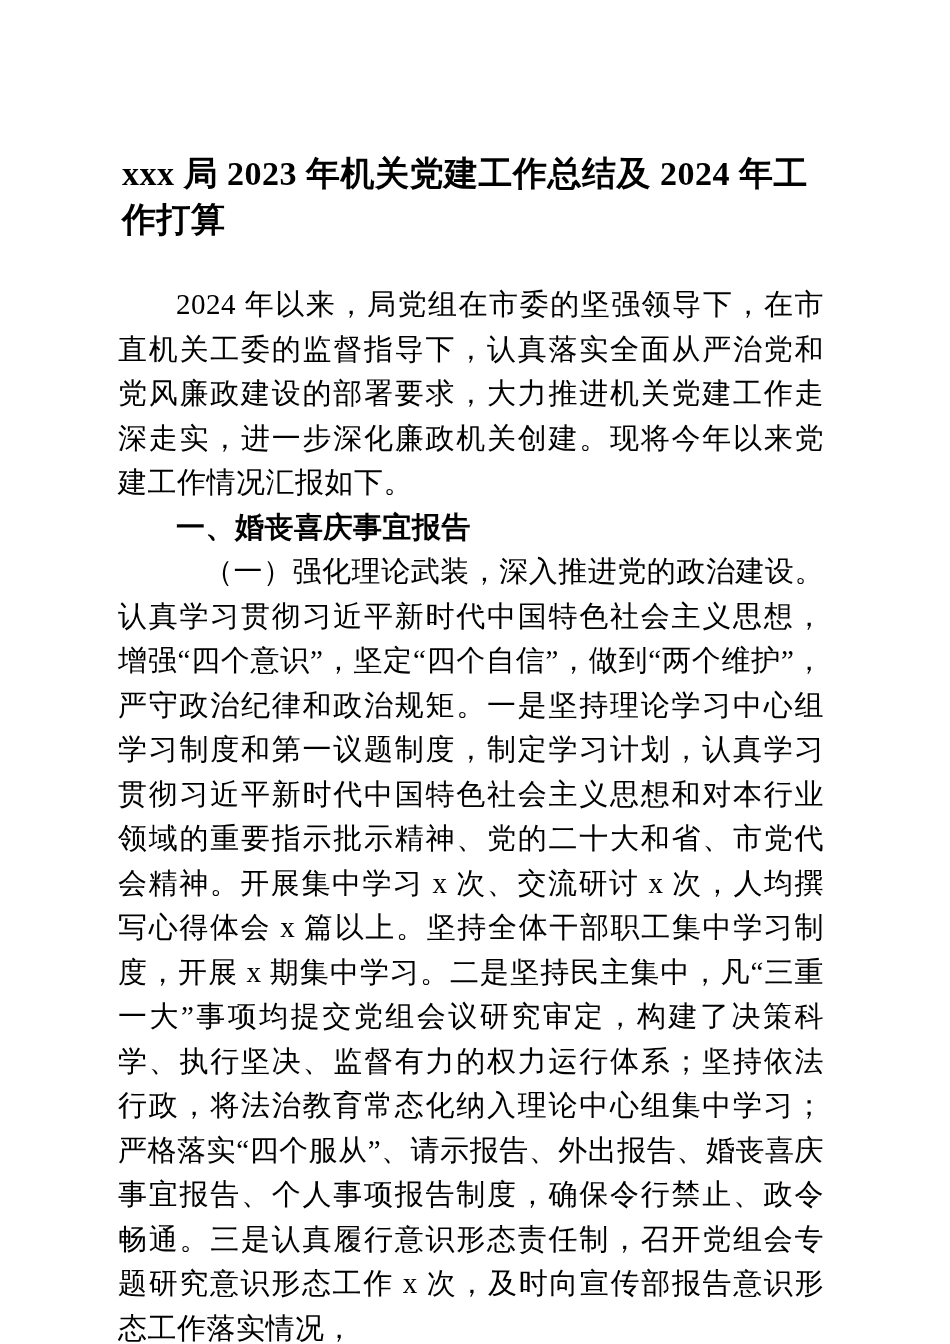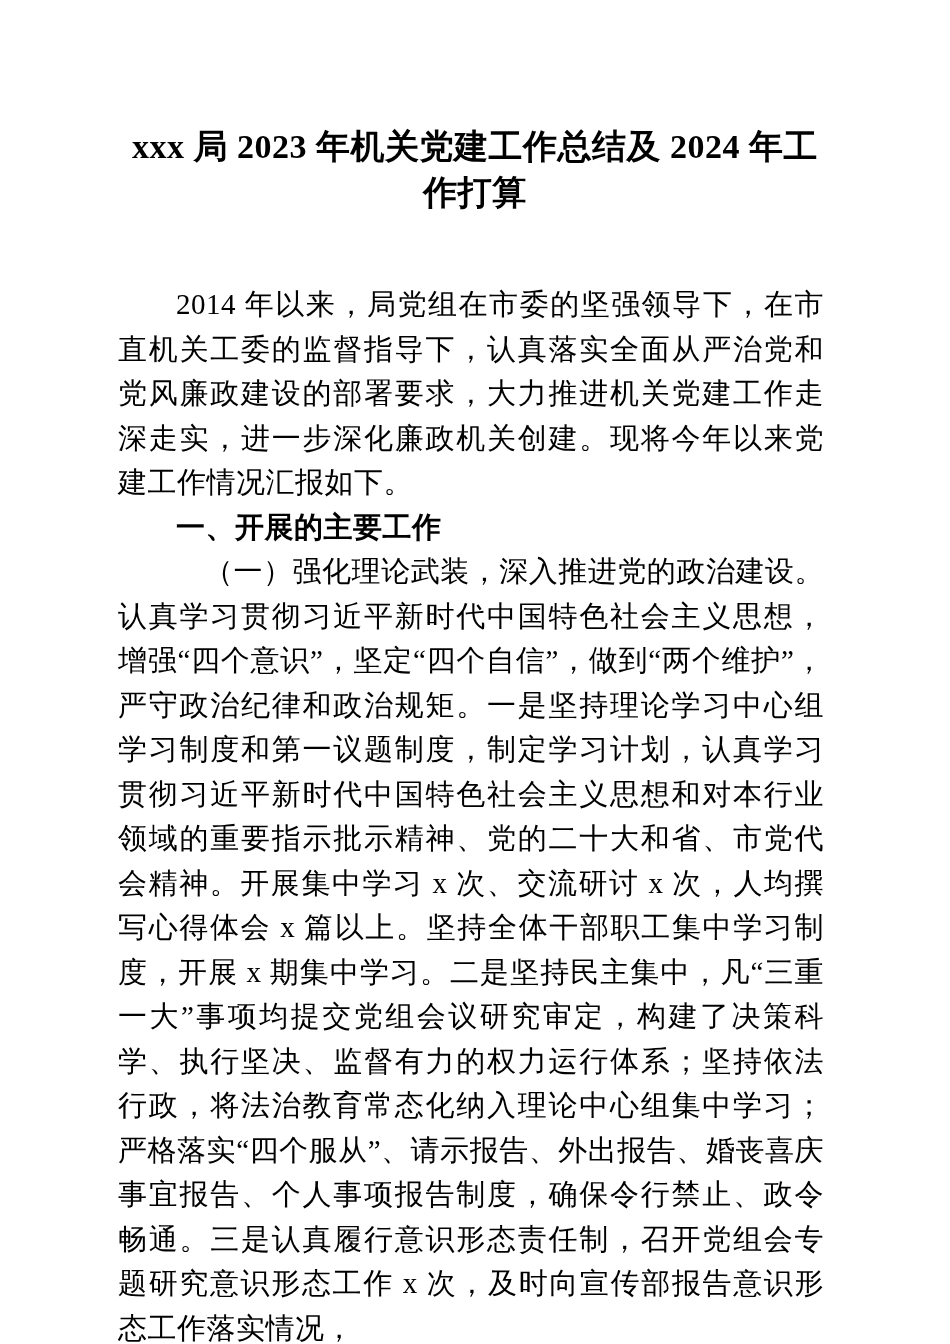--- a/index.html
+++ b/index.html
@@ -7,29 +7,28 @@
     position: relative;
     width: 950px;
     height: 1344px;
     background: #ffffff;
     color: #000000;
     overflow: hidden;
     font-family: "Liberation Serif", "DejaVu Serif", serif;
   }
   .doc-title {
     position: absolute;
-    top: 124px;
+    top: 151px;
     left: 122px;
     width: 706px;
     margin: 0;
     font-family: "Liberation Serif", "DejaVu Serif", serif;
     font-weight: 700;
     font-size: 34px;
     line-height: 46px;
-    text-align: center;
     letter-spacing: 0.5px;
   }
   .doc-body {
     position: absolute;
     top: 282px;
     left: 118px;
     width: 706px;
     font-size: 29px;
     line-height: 44.5px;
     letter-spacing: 0.5px;
@@ -60,20 +59,20 @@
 
 <div class="page">
 
   <h1 class="doc-title">
     <span>xxx 局 2023 年机关党建工作总结及 2024 年工</span><br>
     <span>作打算</span>
   </h1>
 
   <div class="doc-body">
 
-    <p class="para">2014 年以来，局党组在市委的坚强领导下，在市直机关工委的监督指导下，认真落实全面从严治党和党风廉政建设的部署要求，大力推进机关党建工作走深走实，进一步深化廉政机关创建。现将今年以来党建工作情况汇报如下。</p>
+    <p class="para">2024 年以来，局党组在市委的坚强领导下，在市直机关工委的监督指导下，认真落实全面从严治党和党风廉政建设的部署要求，大力推进机关党建工作走深走实，进一步深化廉政机关创建。现将今年以来党建工作情况汇报如下。</p>
 
-    <h2 class="section-heading">一、开展的主要工作</h2>
+    <h2 class="section-heading">一、婚丧喜庆事宜报告</h2>
 
     <p class="para"><span class="kaiti">（一）强化理论武装，深入推进党的政治建设。</span><span>认真学习贯彻习近平新时代中国特色社会主义思想，增强“四个意识”，坚定“四个自信”，做到“两个维护”，严守政治纪律和政治规矩。一是坚持理论学习中心组学习制度和第一议题制度，制定学习计划，认真学习贯彻习近平新时代中国特色社会主义思想和对本行业领域的重要指示批示精神、党的二十大和省、市党代会精神。开展集中学习 x 次、交流研讨 x 次，人均撰写心得体会 x 篇以上。坚持全体干部职工集中学习制度，开展 x 期集中学习。二是坚持民主集中，凡“三重一大”事项均提交党组会议研究审定，构建了决策科学、执行坚决、监督有力的权力运行体系；坚持依法行政，将法治教育常态化纳入理论中心组集中学习；严格落实“四个服从”、请示报告、外出报告、婚丧喜庆事宜报告、个人事项报告制度，确保令行禁止、政令畅通。三是认真履行意识形态责任制，召开党组会专题研究意识形态工作 x 次，及时向宣传部报告意识形态工作落实情况，</span></p>
 
   </div>
 </div>
 
 </body></html>

